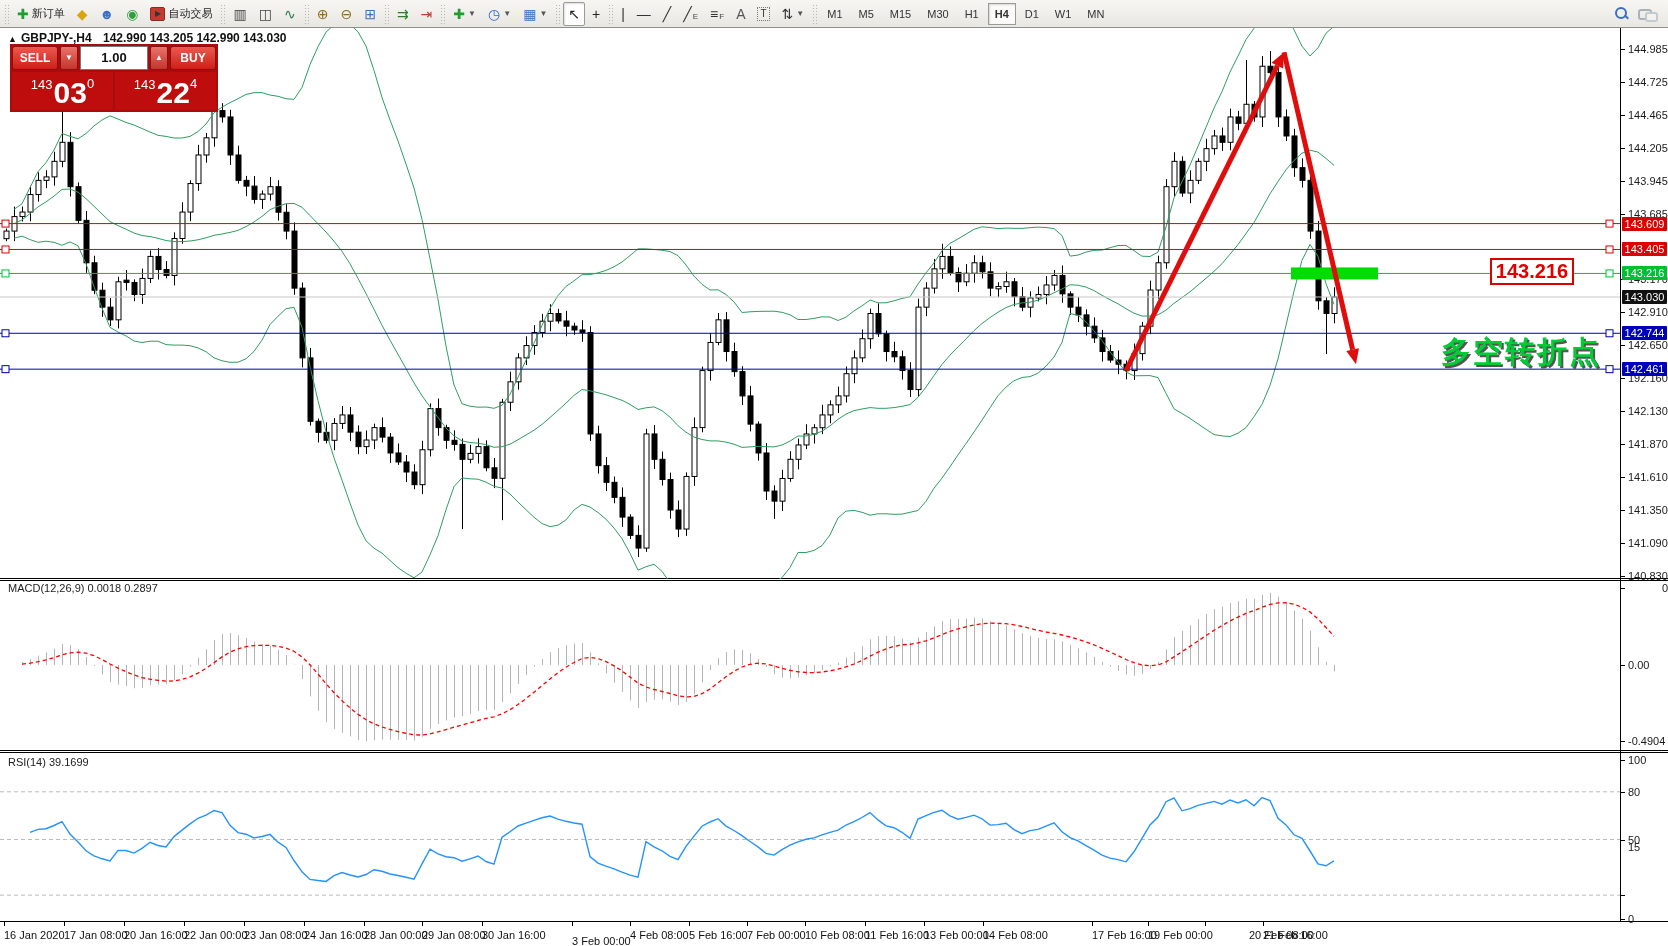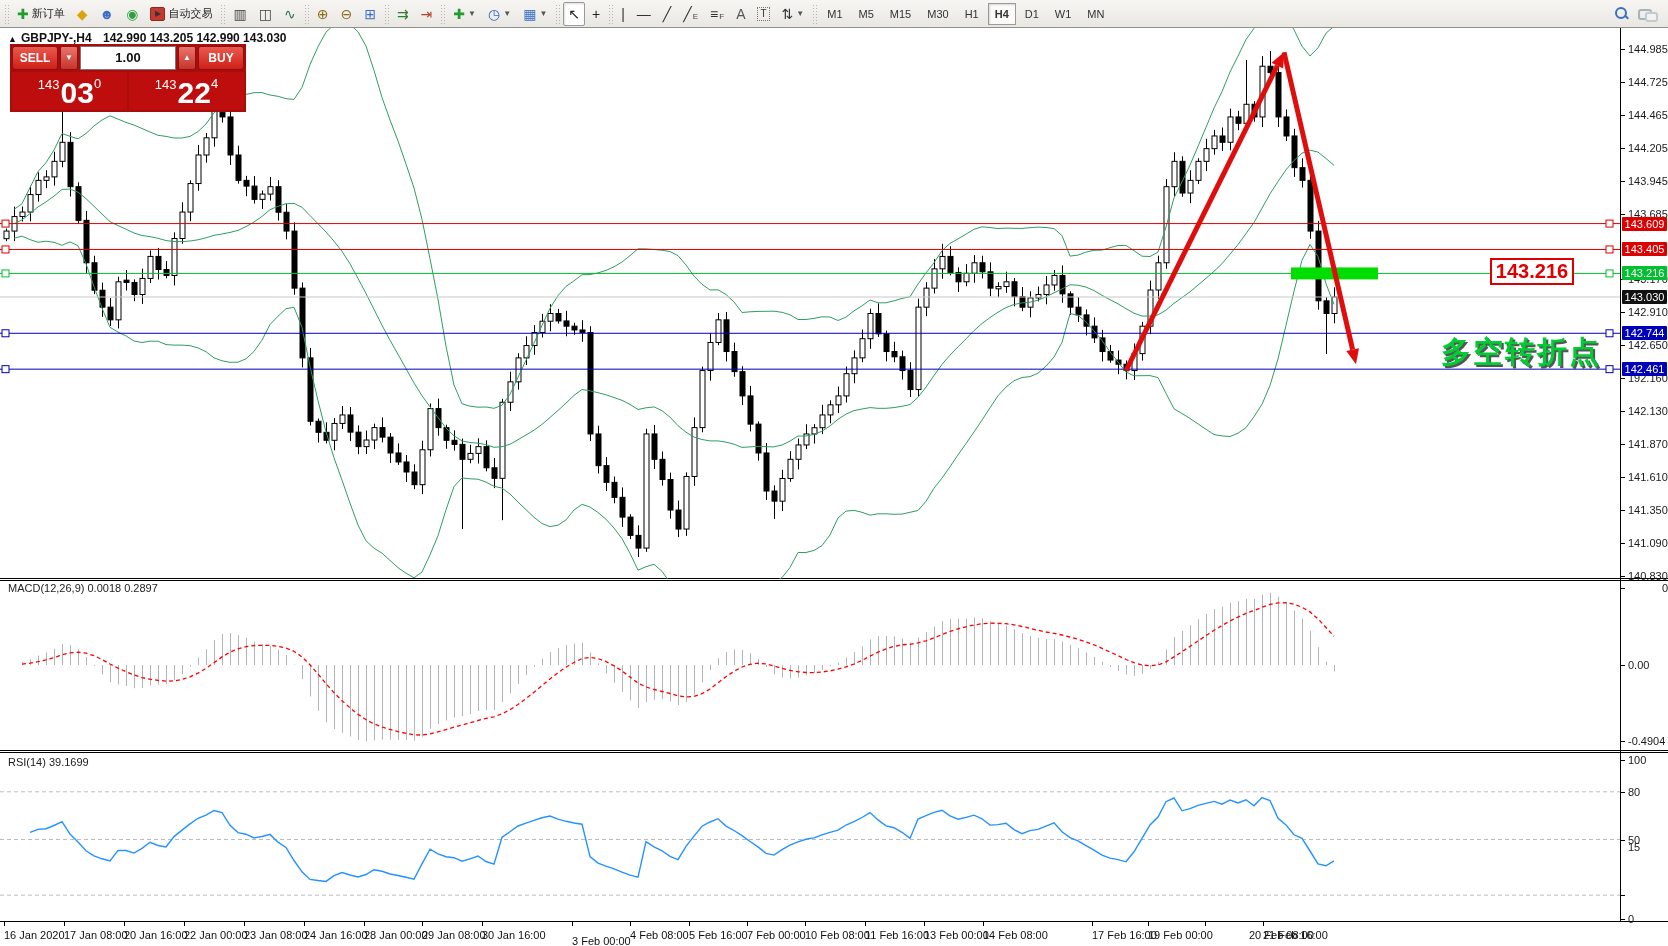--- a/index.html
+++ b/index.html
@@ -48,21 +48,21 @@
   #chart-title{position:absolute;left:8px;top:31px;font-size:12px;font-weight:bold;color:#111;z-index:6;}
   #chart-title .tri{font-size:9px;margin-right:4px;}
   #macd-label{position:absolute;left:8px;top:582px;font-size:11px;color:#222;z-index:6;}
   #rsi-label{position:absolute;left:8px;top:756px;font-size:11px;color:#222;z-index:6;}
   #price-callout{position:absolute;left:1490px;top:258px;width:80px;height:23px;background:#fff;
      border:2px solid #dd0000;color:#e00000;font-size:20px;font-weight:bold;line-height:23px;
      text-align:center;z-index:7;}
   #cn-note{position:absolute;left:1441px;top:332px;font-size:30px;font-weight:bold;color:#00cc33;
      text-shadow:2px 2px 0 #555;letter-spacing:2px;z-index:7;white-space:nowrap;}
   
-  #quote-panel{position:absolute;left:10px;top:44px;width:236px;z-index:8;background:#a80c0c;padding:2px;box-sizing:border-box;}
+  #quote-panel{position:absolute;left:10px;top:44px;width:208px;z-index:8;background:#a80c0c;padding:2px;box-sizing:border-box;}
   #qp-row1{display:flex;gap:2px;height:24px;}
   .qp-btn{background:linear-gradient(#e95a4e,#cf1f17);color:#fff;font-weight:bold;font-size:12px;
      border:1px solid #8d0f0f;border-radius:3px;flex:0 0 44px;text-align:center;line-height:22px;}
   .qp-arr{background:linear-gradient(#e9746a,#c5342c);color:#fff;border:1px solid #8d0f0f;border-radius:2px;
      flex:0 0 16px;font-size:8px;text-align:center;line-height:22px;}
   #qp-vol{flex:1;background:#fff;border:1px solid #777;font-size:13px;font-weight:bold;color:#111;
      text-align:center;line-height:22px;}
   #qp-row2{display:flex;gap:2px;margin-top:2px;height:38px;}
   .qp-tile{flex:1;background:#bd0d0d;color:#fff;display:flex;align-items:flex-end;justify-content:center;padding-bottom:3px;}
   .q-small{font-size:13px;margin-bottom:15px;margin-right:1px;}

